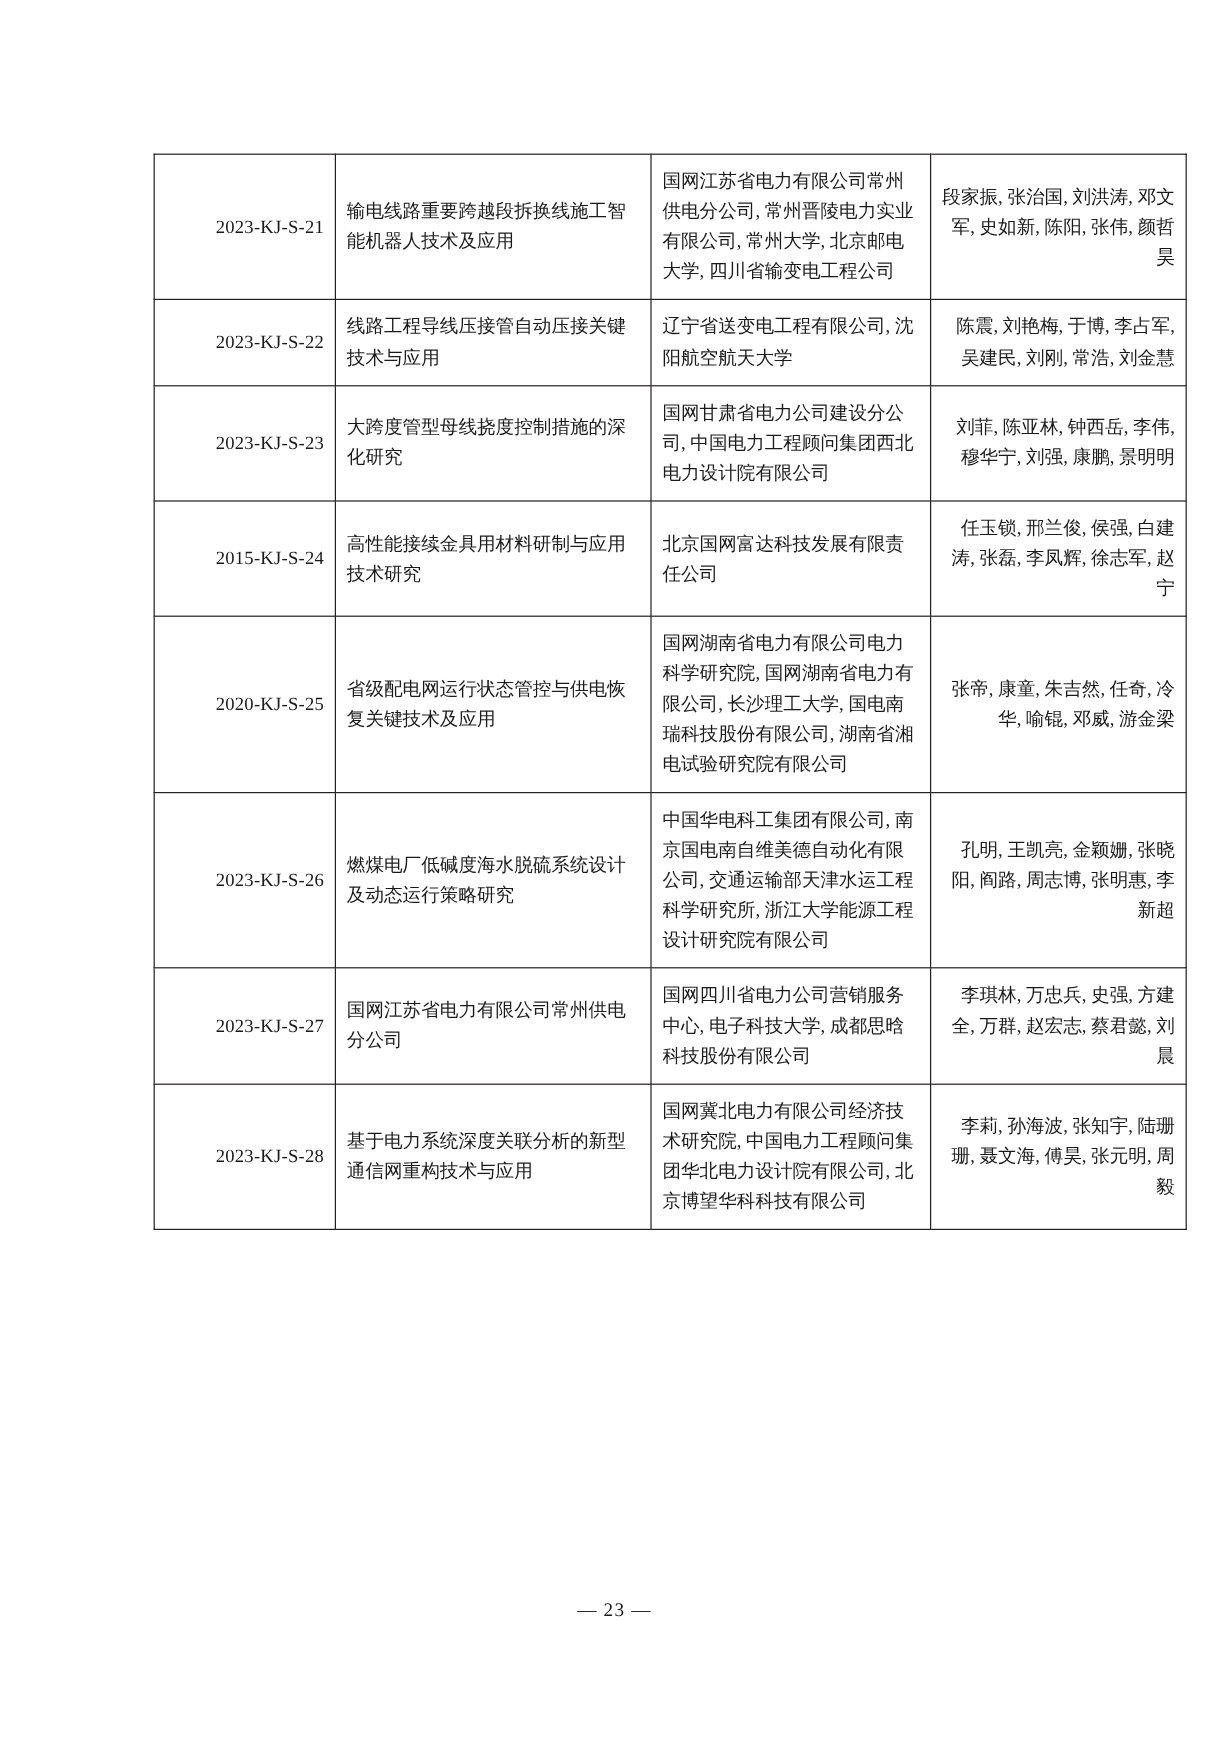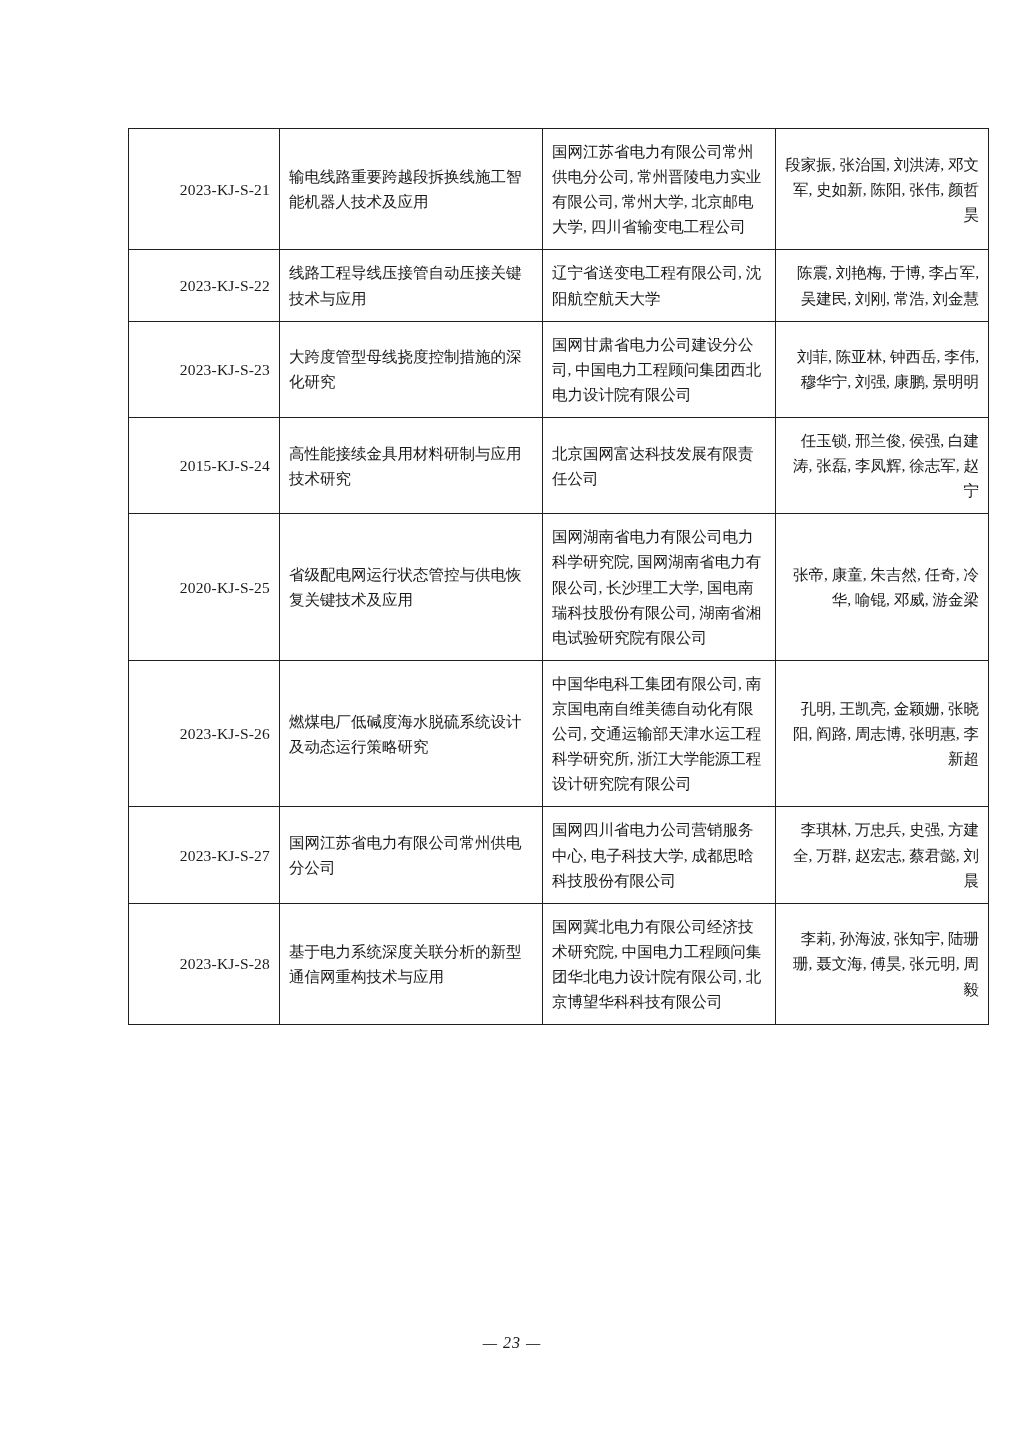--- a/index.html
+++ b/index.html
@@ -59,21 +59,20 @@
   .footer {
     position: absolute;
     left: 0;
     right: 0;
     bottom: 96px;
     text-align: center;
     font-size: 16px;
     font-family: "Liberation Serif", "DejaVu Serif", serif;
     color: #1a1a1a;
     letter-spacing: 1px;
-    font-style: italic;
   }
 </style>
 </head>
 <body>
 
 <div class="page">
 
   <table class="award-table">
     <tbody>
       <tr>

